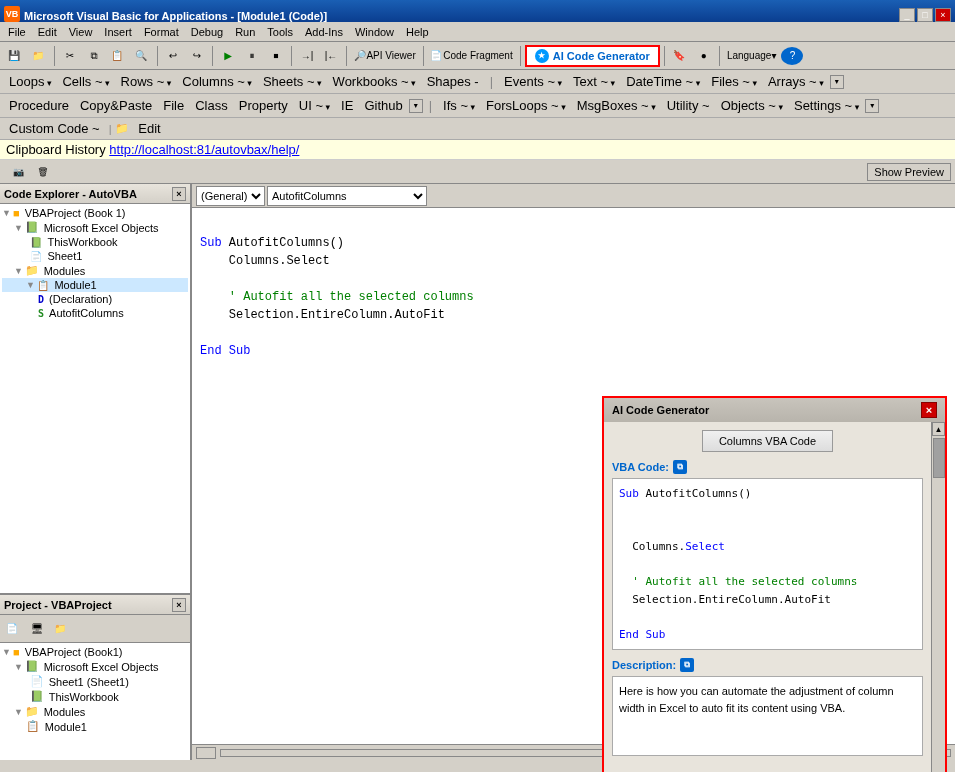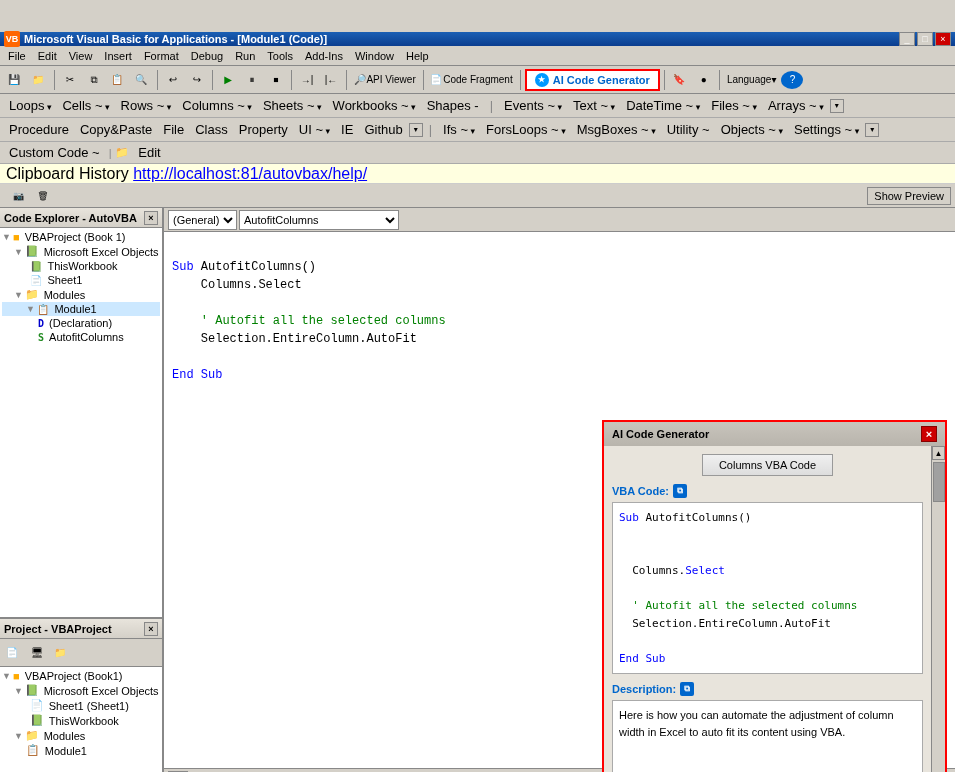--- a/index.html
+++ b/index.html
@@ -1,19 +1,19 @@
 <!DOCTYPE html>
 <html><head>
   <meta charset="utf-8">
   <style>
     * { box-sizing: border-box; margin: 0; padding: 0; }
     body { font-family: 'Segoe UI', Tahoma, Geneva, Verdana, sans-serif; font-size: 11px; background: #d4d0c8; overflow: hidden; width: 955px; height: 772px; }
     
     
-    .title-bar { background: linear-gradient(to bottom, #1a5fb4, #0a3d8f); color: white; height: 14px; display: flex; align-items: center; padding: 0 4px; gap: 4px; margin-top: 32px; }
+    .title-bar { background: linear-gradient(to bottom, #1a5fb4, #0a3d8f); color: white; height: 22px; display: flex; align-items: flex-end; padding: 0 4px; gap: 4px; }
     .title-bar-icon { width: 16px; height: 16px; background: #ff6600; border-radius: 2px; display: flex; align-items: center; justify-content: center; font-size: 9px; color: white; font-weight: bold; }
     .title-bar-text { flex: 1; font-size: 11px; font-weight: bold; }
     .title-bar-controls { display: flex; gap: 2px; }
     .title-btn { width: 16px; height: 14px; background: #d4d0c8; border: 1px solid #888; display: flex; align-items: center; justify-content: center; font-size: 9px; cursor: pointer; }
 
     
     .menu-bar { background: #d4d0c8; height: 20px; display: flex; align-items: center; padding: 0 2px; border-bottom: 1px solid #888; }
     .menu-item { padding: 2px 6px; font-size: 11px; cursor: pointer; }
 
     
@@ -26,21 +26,21 @@
     
     .ext-toolbar { background: #d4d0c8; height: 24px; display: flex; align-items: center; padding: 0 4px; border-bottom: 1px solid #aaa; gap: 1px; overflow: hidden; }
     .ext-item { padding: 2px 5px; font-size: 13px; cursor: pointer; white-space: nowrap; }
     .ext-item.dropdown::after { content: ' ▾'; font-size: 9px; }
 
     
     .custom-bar { background: #d4d0c8; height: 22px; display: flex; align-items: center; padding: 0 4px; border-bottom: 1px solid #aaa; gap: 4px; font-size: 11px; }
     .custom-bar-link { color: blue; text-decoration: underline; cursor: pointer; }
 
     
-    .clipboard-bar { background: #ffffe0; height: 20px; display: flex; align-items: center; padding: 0 6px; font-size: 16px; border-bottom: 1px solid #ccc; }
+    .clipboard-bar { background: #ffffe0; height: 20px; display: flex; align-items: center; padding: 0 6px; font-size: 13px; border-bottom: 1px solid #ccc; }
     .panel-header { background: linear-gradient(to bottom, #e8e4dc, #d4d0c8); height: 20px; display: flex; align-items: center; padding: 0 4px; font-size: 11px; font-weight: bold; border-bottom: 1px solid #888; }
     .panel-close { margin-left: auto; width: 14px; height: 14px; background: #d4d0c8; border: 1px solid #888; display: flex; align-items: center; justify-content: center; font-size: 9px; cursor: pointer; }
     .tree-area { flex: 1; background: white; overflow-y: auto; padding: 2px; font-size: 11px; }
     .tree-item { display: flex; align-items: center; gap: 2px; padding: 1px 0; cursor: pointer; }
     .project-tools { background: #d4d0c8; height: 28px; display: flex; align-items: center; padding: 2px; gap: 2px; border-bottom: 1px solid #888; }
     .code-toolbar { background: #d4d0c8; height: 24px; display: flex; align-items: center; gap: 2px; padding: 0 4px; border-bottom: 1px solid #888; }
     .code-select { height: 20px; font-size: 11px; border: 1px solid #888; background: white; }
     .code-editor { flex: 1; background: white; padding: 8px; font-family: 'Courier New', monospace; font-size: 12px; overflow-y: auto; position: relative; }
     .code-line { white-space: pre; line-height: 18px; }
     .code-bottom { height: 16px; background: #d4d0c8; border-top: 1px solid #888; display: flex; align-items: center; padding: 0 4px; }
@@ -63,21 +63,21 @@
     
     .ai-main-layout { display: flex; flex: 1; overflow: hidden; }
     .ai-content-scroll { flex: 1; overflow-y: auto; padding: 8px; }
 
     
     .show-preview-bar { background: #d4d0c8; height: 24px; display: flex; align-items: center; padding: 0 4px; border-bottom: 1px solid #888; font-size: 11px; justify-content: flex-end; gap: 4px; }
     .show-preview-btn { background: #d4d0c8; border: 1px solid #888; padding: 2px 6px; font-size: 11px; cursor: pointer; }
 
     
     .content-row { display: flex; flex: 1; position: relative; height: calc(772px - 196px); }
-    .left-side { width: 164px; display: flex; flex-direction: column; border-right: 2px solid #888; }
+    .left-side { width: 192px; display: flex; flex-direction: column; border-right: 2px solid #888; }
     .top-panel { flex: 1; border-bottom: 2px solid #888; display: flex; flex-direction: column; }
     .bottom-panel { height: 165px; display: flex; flex-direction: column; }
     .middle-section { flex: 1; display: flex; flex-direction: column; background: white; }
   </style>
 </head>
 <body>
 
 <div class="title-bar">
   <div class="title-bar-icon">VB</div>
   <span class="title-bar-text">Microsoft Visual Basic for Applications - [Module1 (Code)]</span>

